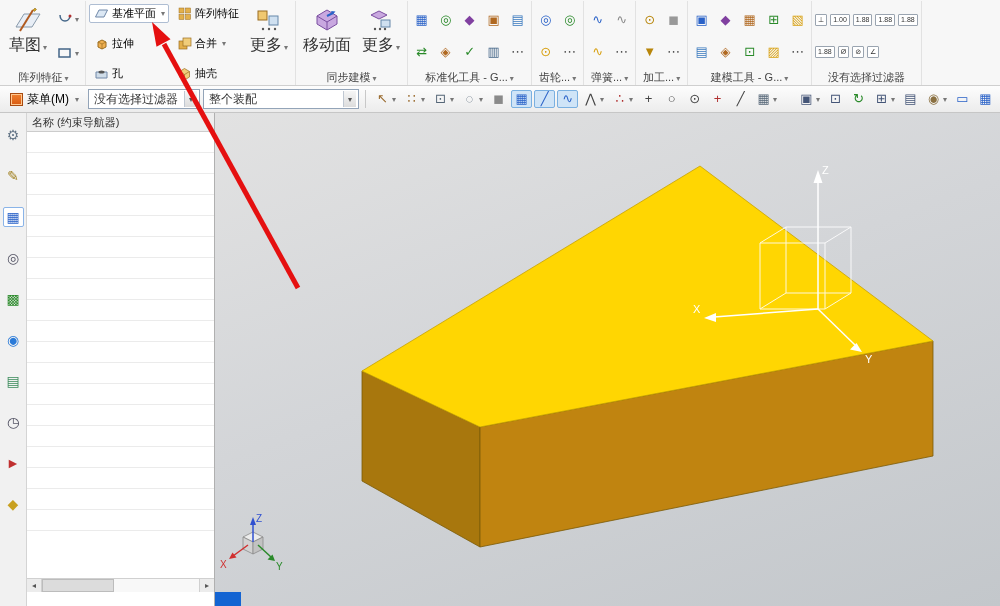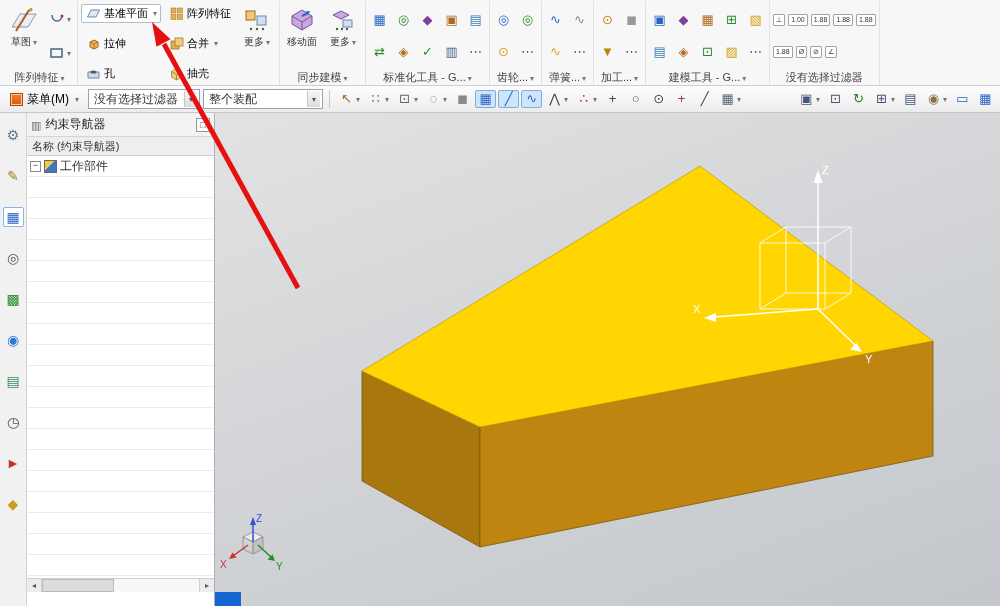--- a/index.html
+++ b/index.html
@@ -8,21 +8,21 @@
   #app{width:1000px;height:606px;position:relative;overflow:hidden}
 
   
   #ribbon{height:86px;background:#f7f7f7;border-bottom:1px solid #cfcfcf;display:flex;align-items:stretch;padding:1px 0 0 2px;overflow:hidden;white-space:nowrap}
   .rgroup{flex:0 0 auto;display:flex;flex-direction:column;border-right:1px solid #e2e2e2;padding:1px 3px 0}
   .rcontent{flex:1;display:flex;gap:3px;align-items:stretch}
   .rfooter{height:15px;line-height:15px;text-align:center;font-size:11px;color:#444;cursor:default}
   .caret{display:inline-block;font-size:8px;color:#777;margin-left:2px}
   .caret::after{content:"▾"}
   .rbtn-big{display:flex;flex-direction:column;align-items:center;justify-content:flex-start;padding:2px 3px;border:1px solid transparent;border-radius:2px;cursor:default}
-  .rbtn-big .lbl{font-size:10px;color:#333;margin-top:1px}
+  .rbtn-big .lbl{font-size:16px;color:#333;margin-top:1px}
   .vstack{display:flex;flex-direction:column;justify-content:space-around}
   .vstack3{display:flex;flex-direction:column;justify-content:space-between;padding:2px 0}
   .rbtn-sm{display:flex;align-items:center;gap:3px;height:19px;padding:8px 3px;font-size:11px;background:transparent;border:1px solid transparent;border-radius:2px;cursor:default;white-space:nowrap}
   .rbtn-sm.framed{border-color:#aebdd2;background:#fff}
   .mi{display:inline-flex;width:16px;height:16px;align-items:center;justify-content:center}
   .bigicon{display:inline-flex;width:30px;height:29px;align-items:center;justify-content:center}
   .irow{display:flex;gap:3px;align-items:center}
   .icol{display:flex;flex-direction:column;justify-content:space-around;padding:2px 0}
 
   
@@ -32,21 +32,21 @@
   .chip{display:inline-flex;align-items:center;height:12px;padding:0 2px;margin:1px 0;font-size:7px;color:#333;border:1px solid #9aa4b0;background:#fff;border-radius:1px}
   .chip .g{font-size:7px;line-height:10px}
 
   
   #toolbar{height:27px;background:linear-gradient(#fdfdfd,#ececec);border-bottom:1px solid #c6c6c6;display:flex;align-items:center;gap:3px;padding:0 4px;overflow:hidden}
   .menu-btn{display:inline-flex;align-items:center;gap:4px;height:22px;padding:0 5px;border:1px solid transparent;background:transparent;font-size:12px;cursor:default}
   .menu-grid{display:inline-block;width:13px;height:13px;background:linear-gradient(#f08030,#d85a10);border:1px solid #a84a10;box-shadow:inset 0 0 0 1px #ffc890}
   .combo{display:inline-flex;align-items:center;justify-content:space-between;height:20px;background:#fff;border:1px solid #93a4b8;padding:0 2px 0 5px;font-size:12px;cursor:default}
   .combo .combo-arrow{width:13px;height:16px;display:inline-flex;align-items:center;justify-content:center;font-size:8px;color:#555;background:linear-gradient(#f6f6f6,#dcdcdc);border-left:1px solid #c0c8d2;margin-left:4px}
   .combo.w1{width:112px}
-  .combo.w2{width:120px}
+  .combo.w2{width:156px}
   .tsep{width:1px;height:18px;background:#c8c8c8;margin:0 3px}
   .tb-right{margin-left:auto;display:flex;align-items:center;gap:2px}
 
   
   #main{display:flex;height:493px}
   #side-strip{width:27px;background:#f1f1f1;border-right:1px solid #d4d4d4;display:flex;flex-direction:column;align-items:center;gap:21px;padding-top:12px}
   #side-strip .tbtn{height:20px}
   #side-strip .tbtn .g{font-size:14px}
   #side-strip .tbtn.active{background:#fff;border-color:#8ab4e8}
 
@@ -553,35 +553,24 @@
         </span>
         <span class="tbtn">
           <span class="g" style="color: rgb(192, 48, 48);">►</span>
         </span>
         <span class="tbtn">
           <span class="g" style="color: rgb(200, 160, 32);">◆</span>
         </span>
       </div>
 
     <div id="nav-panel">
-      <div class="panel-title">
-        <span class="pt-icon"></span>
-        <span class="pt-text">约束导航器</span>
-        <span class="pt-spacer"></span>
-        <span class="pt-btn"></span>
-      </div>
       <div class="panel-header">
         <span>名称 (约束导航器)</span>
       </div>
       <div class="nav-rows">
-        <div class="nav-row">
-          <span class="tree-toggle"></span>
-          <span class="wp-icon"></span>
-          <span>工作部件</span>
-        </div>
         <div id="empty-rows">
             <div class="nav-row"></div>
             <div class="nav-row"></div>
             <div class="nav-row"></div>
             <div class="nav-row"></div>
             <div class="nav-row"></div>
             <div class="nav-row"></div>
             <div class="nav-row"></div>
             <div class="nav-row"></div>
             <div class="nav-row"></div>

